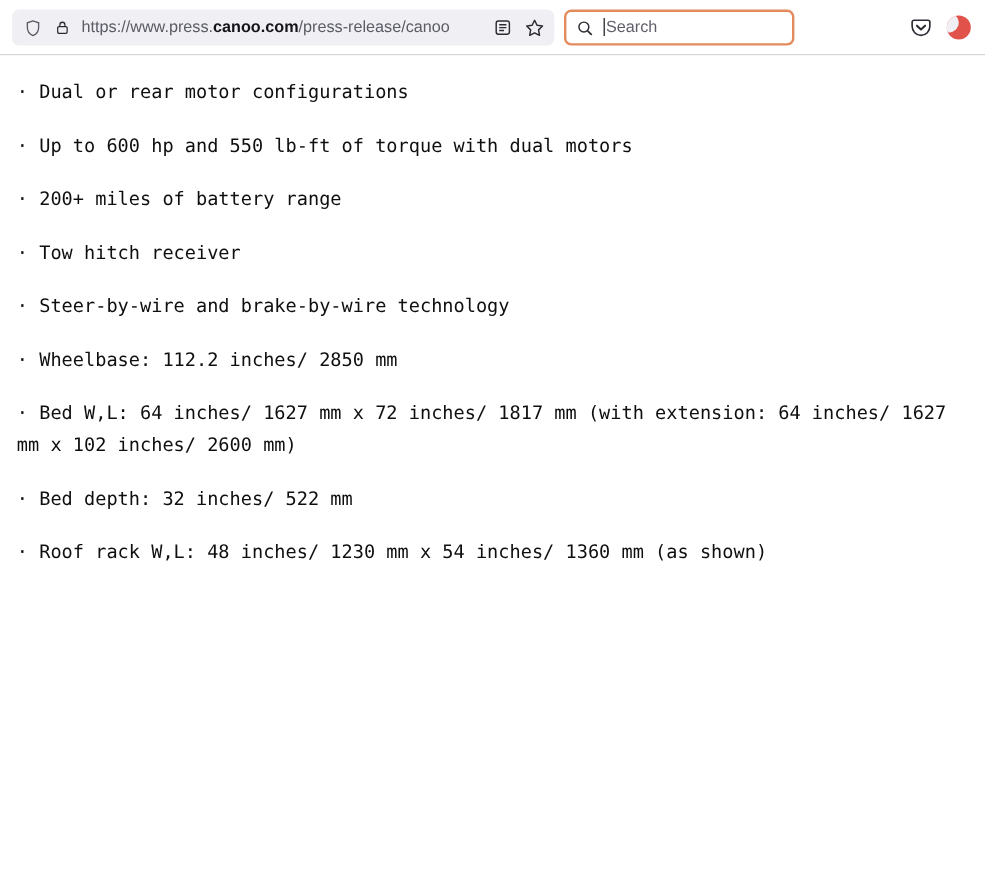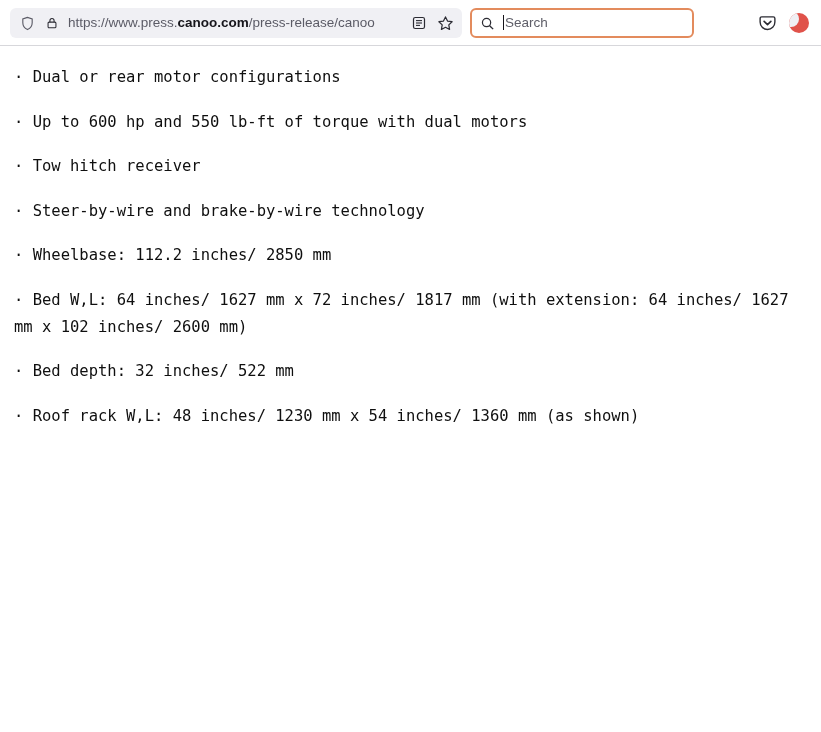--- a/index.html
+++ b/index.html
@@ -64,21 +64,21 @@
   }
   .url-trailing {
     display: flex;
     align-items: center;
     gap: 8px;
     flex: 0 0 auto;
   }
 
   .searchbar {
     flex: 0 0 auto;
-    width: 224px;
+    width: 192px;
     height: 30px;
     margin-left: 8px;
     background: #ffffff;
     border: 2px solid #e38b5d;
     border-radius: 6px;
     display: flex;
     align-items: center;
     padding: 0 8px;
     box-sizing: border-box;
     gap: 8px;
@@ -195,19 +195,20 @@
     </span>
     <span class="avatar-dot"></span>
   </div>
 
   <div class="toolbar-divider"></div>
 </div>
 
 <div class="page">
   <p class="bullet-line">· Dual or rear motor configurations</p>
   <p class="bullet-line">· Up to 600 hp and 550 lb-ft of torque with dual motors</p>
+  <p class="bullet-line">· 200+ miles of battery range</p>
   <p class="bullet-line">· Tow hitch receiver</p>
   <p class="bullet-line">· Steer-by-wire and brake-by-wire technology</p>
   <p class="bullet-line">· Wheelbase: 112.2 inches/ 2850 mm</p>
   <p class="bullet-line">· Bed W,L: 64 inches/ 1627 mm x 72 inches/ 1817 mm (with extension: 64 inches/ 1627 mm x 102 inches/ 2600 mm)</p>
   <p class="bullet-line">· Bed depth: 32 inches/ 522 mm</p>
   <p class="bullet-line">· Roof rack W,L: 48 inches/ 1230 mm x 54 inches/ 1360 mm (as shown)</p>
 </div>
 
 </body></html>

